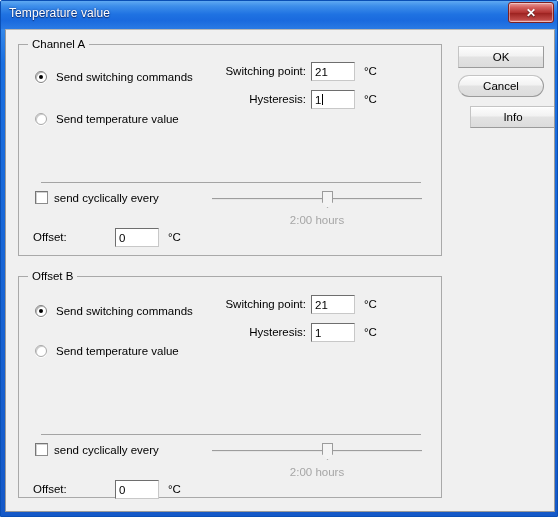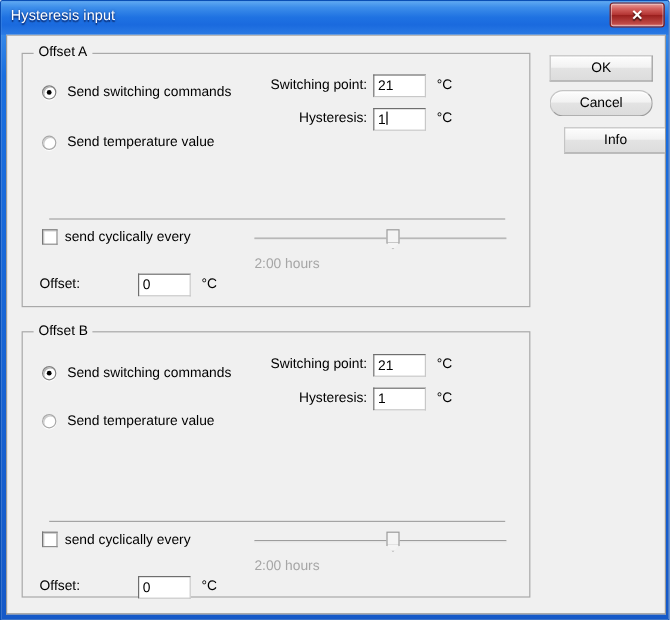--- a/index.html
+++ b/index.html
@@ -254,21 +254,21 @@
     border-right: 1px solid #9b9b9b;
     border-bottom: 1px solid #9b9b9b;
     box-sizing: border-box;
     clip-path: polygon(0 0, 100% 0, 50% 100%);
   }
   .slider-value {
     position: absolute;
     font-size: 11.5px;
     color: #a6a6a6;
     white-space: nowrap;
-    text-align: left;
+    text-align: center;
   }
 
   
   .btn {
     position: absolute;
     box-sizing: border-box;
     background: linear-gradient(to bottom, #fdfdfd 0%, #f2f2f2 45%, #e3e3e3 50%, #dcdcdc 100%);
     border: 1px solid #9b9b9b;
     border-top-color: #c4c4c4;
     border-left-color: #c4c4c4;
@@ -281,30 +281,30 @@
     cursor: pointer;
     box-shadow: inset 0 1px 0 #ffffff;
   }
 </style>
 </head>
 <body>
 
 <div class="window">
 
   <div class="titlebar">
-    <div class="title-text">Hysteresis input</div>
+    <div class="title-text">Temperature value</div>
     <div class="close-btn">
       <span class="close-glyph">✕</span>
     </div>
   </div>
 
   <div class="client">
 
     <div class="group" id="group-a">
-      <div class="group-title">Offset A</div>
+      <div class="group-title">Channel A</div>
 
       <div class="radio-row" style="left:16px; top:26px;">
         <span class="radio on"></span>
         <span class="radio-label">Send switching commands</span>
       </div>
 
       <div class="radio-row" style="left:16px; top:68px;">
         <span class="radio off"></span>
         <span class="radio-label">Send temperature value</span>
       </div>

